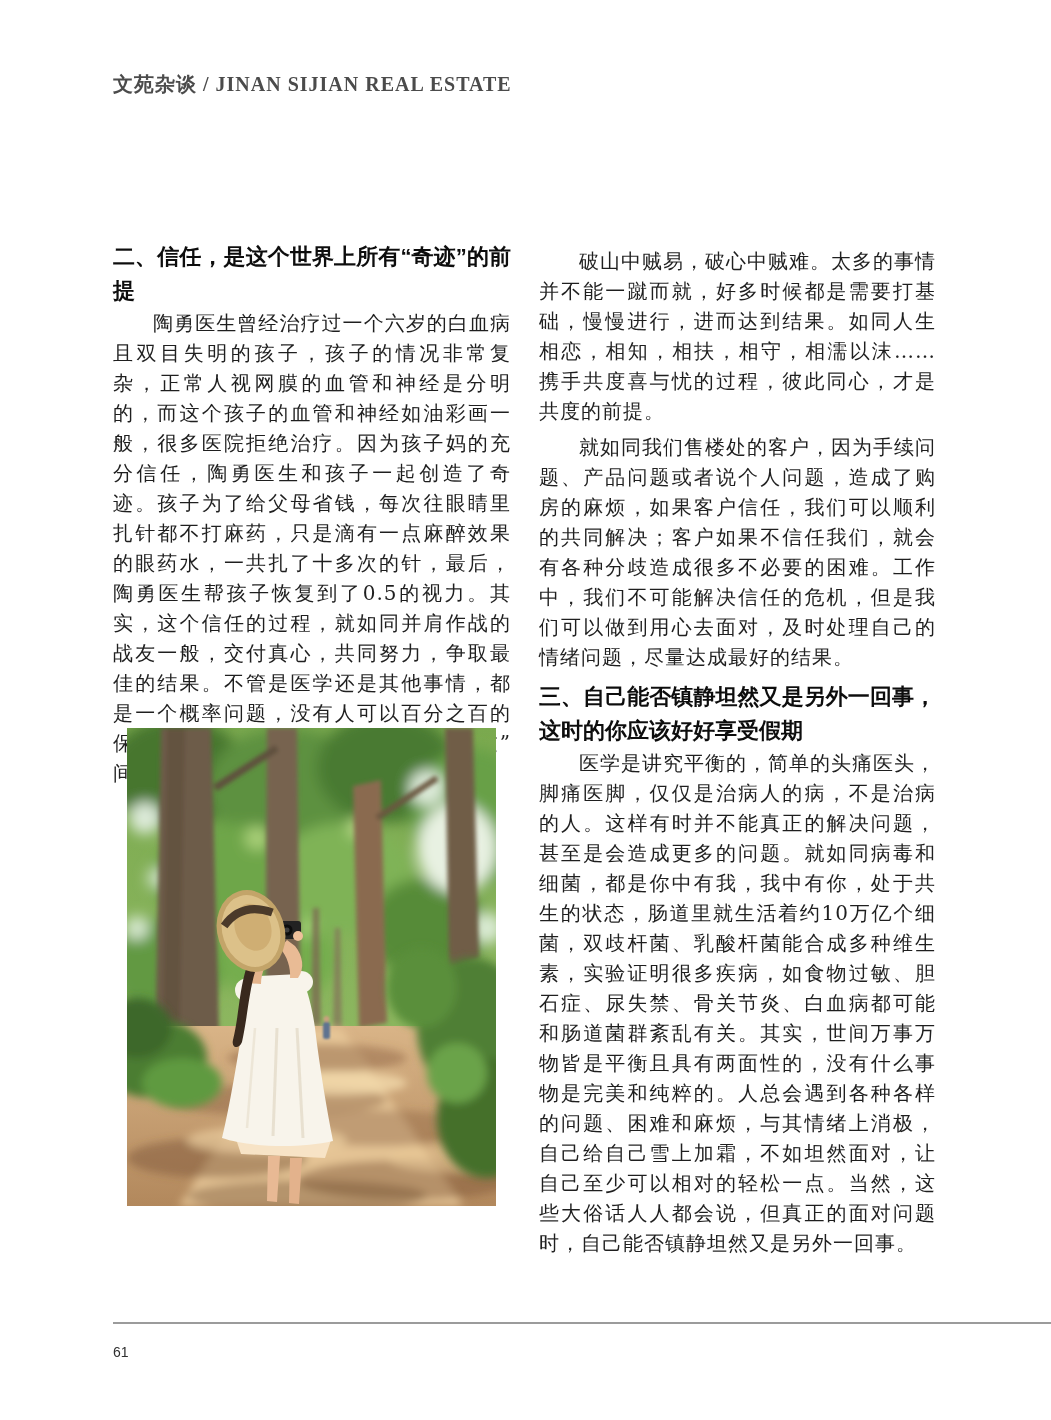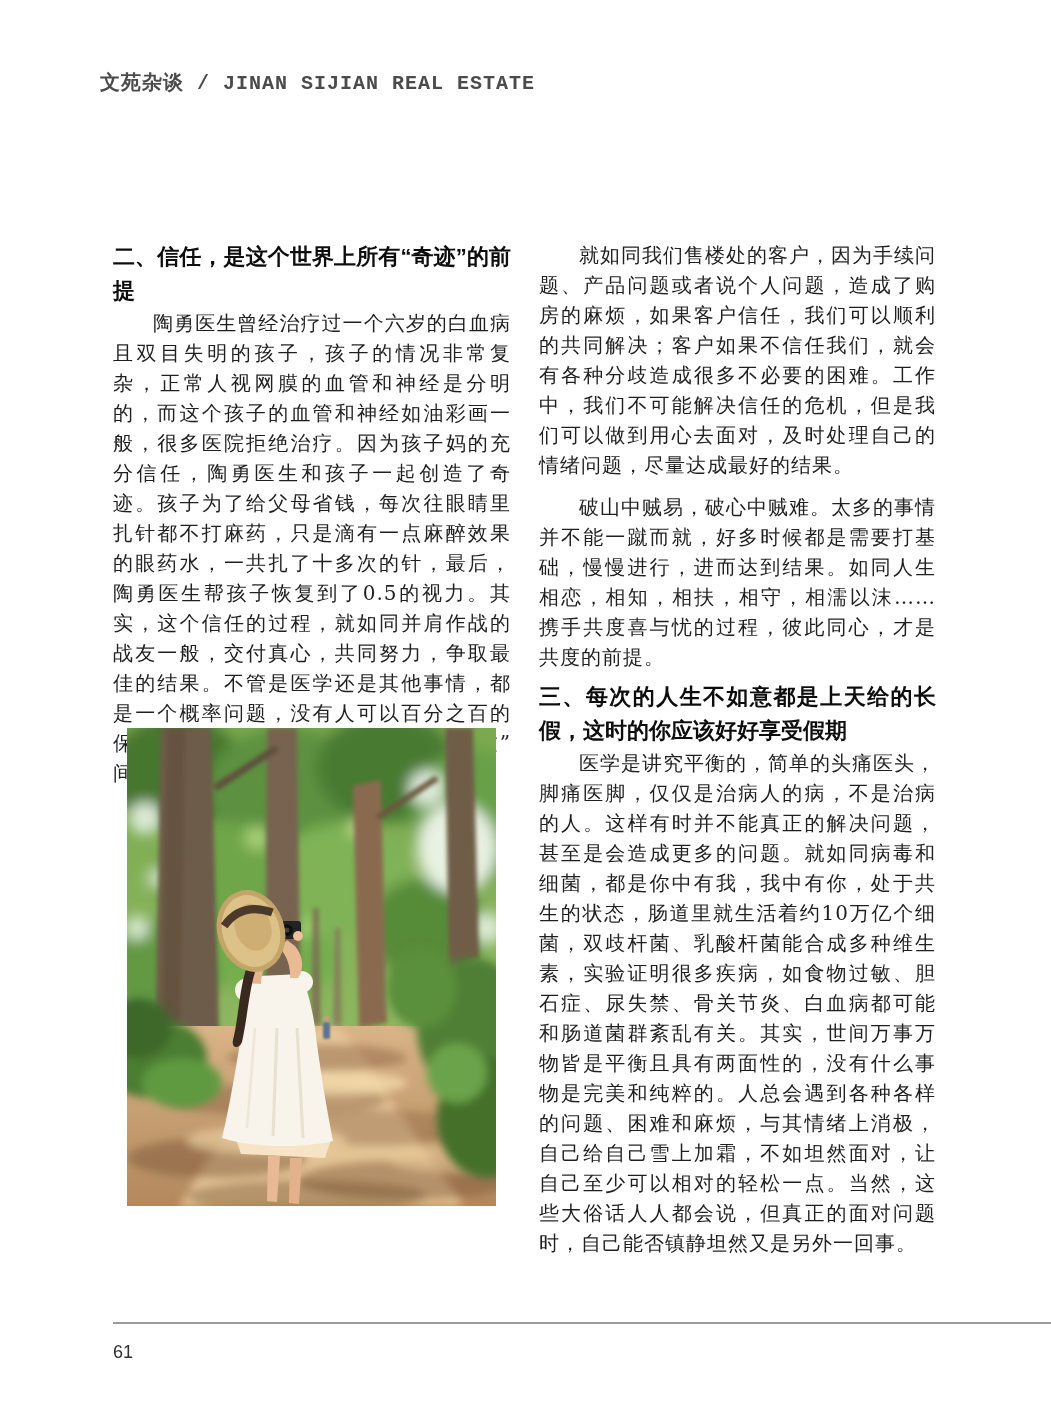--- a/index.html
+++ b/index.html
@@ -3,22 +3,22 @@
 <meta charset="utf-8">
 <style>
   html,body{margin:0;padding:0;background:#ffffff;}
   .page{
     position:relative;
     width:1051px;height:1420px;
     background:#ffffff;
     overflow:hidden;
   }
   .page-header{
-    position:absolute;left:100px;top:72px;
-    font-family:Liberation Mono, monospace;
+    position:absolute;left:113px;top:72px;
+    font-family:Liberation Serif, serif;
     font-weight:bold;font-size:20px;line-height:24px;
     color:#4b4b4b;letter-spacing:1px;
     white-space:nowrap;
     text-align:center;
   }
   .col{position:absolute;top:240px;}
   .col-left{left:113px;width:398px;}
   .col-right{left:539px;width:397px;}
   .sec-heading{
     margin:0;
@@ -45,21 +45,21 @@
     width:369px;height:478px;margin:0;padding:0;
   }
   .photo svg{display:block;}
   .footer-rule{
     position:absolute;left:113px;top:1322px;
     width:938px;height:2px;background:#9b9b9b;
   }
   .page-number{
     position:absolute;left:113px;top:1338px;
     font-family:"Liberation Sans",sans-serif;
-    font-size:18px;line-height:28px;color:#2f2f2f;
+    font-size:14px;line-height:28px;color:#2f2f2f;
   }
 </style>
 </head>
 <body>
 
 <div class="page">
 
   <div class="page-header">
     <span>文苑杂谈 / JINAN SIJIAN REAL ESTATE</span>
   </div>
@@ -185,22 +185,22 @@
           <ellipse cx="124" cy="203" rx="31" ry="39" fill="#dcc189"></ellipse>
           <ellipse cx="124" cy="203" rx="31" ry="39" fill="none" stroke="#c3a469" stroke-width="5"></ellipse>
           <ellipse cx="127" cy="200" rx="18" ry="24" fill="#cfae73"></ellipse>
           <path d="M100,190 Q124,172 150,192" stroke="#4b3a2a" stroke-width="8" fill="none"></path>
         </g>
       </g>
     </svg>
   </figure>
 
   <div class="col col-right">
+    <p class="body-para first">破山中贼易，破心中贼难。太多的事情并不能一蹴而就，好多时候都是需要打基础，慢慢进行，进而达到结果。如同人生相恋，相知，相扶，相守，相濡以沫……携手共度喜与忧的过程，彼此同心，才是共度的前提。</p>
     <p class="body-para">就如同我们售楼处的客户，因为手续问题、产品问题或者说个人问题，造成了购房的麻烦，如果客户信任，我们可以顺利的共同解决；客户如果不信任我们，就会有各种分歧造成很多不必要的困难。工作中，我们不可能解决信任的危机，但是我们可以做到用心去面对，及时处理自己的情绪问题，尽量达成最好的结果。</p>
-    <p class="body-para first">破山中贼易，破心中贼难。太多的事情并不能一蹴而就，好多时候都是需要打基础，慢慢进行，进而达到结果。如同人生相恋，相知，相扶，相守，相濡以沫……携手共度喜与忧的过程，彼此同心，才是共度的前提。</p>
-    <h2 class="sec-heading">三、每次的人生不如意都是上天给的长假，这时的你应该好好享受假期</h2>
+    <h2 class="sec-heading">三、自己能否镇静坦然又是另外一回事，这时的你应该好好享受假期</h2>
     <p class="body-para">医学是讲究平衡的，简单的头痛医头，脚痛医脚，仅仅是治病人的病，不是治病的人。这样有时并不能真正的解决问题，甚至是会造成更多的问题。就如同病毒和细菌，都是你中有我，我中有你，处于共生的状态，肠道里就生活着约10万亿个细菌，双歧杆菌、乳酸杆菌能合成多种维生素，实验证明很多疾病，如食物过敏、胆石症、尿失禁、骨关节炎、白血病都可能和肠道菌群紊乱有关。其实，世间万事万物皆是平衡且具有两面性的，没有什么事物是完美和纯粹的。人总会遇到各种各样的问题、困难和麻烦，与其情绪上消极，自己给自己雪上加霜，不如坦然面对，让自己至少可以相对的轻松一点。当然，这些大俗话人人都会说，但真正的面对问题时，自己能否镇静坦然又是另外一回事。</p>
   </div>
 
   <div class="footer-rule"></div>
   <div class="page-number">61</div>
 
 </div>
 
 </body></html>

